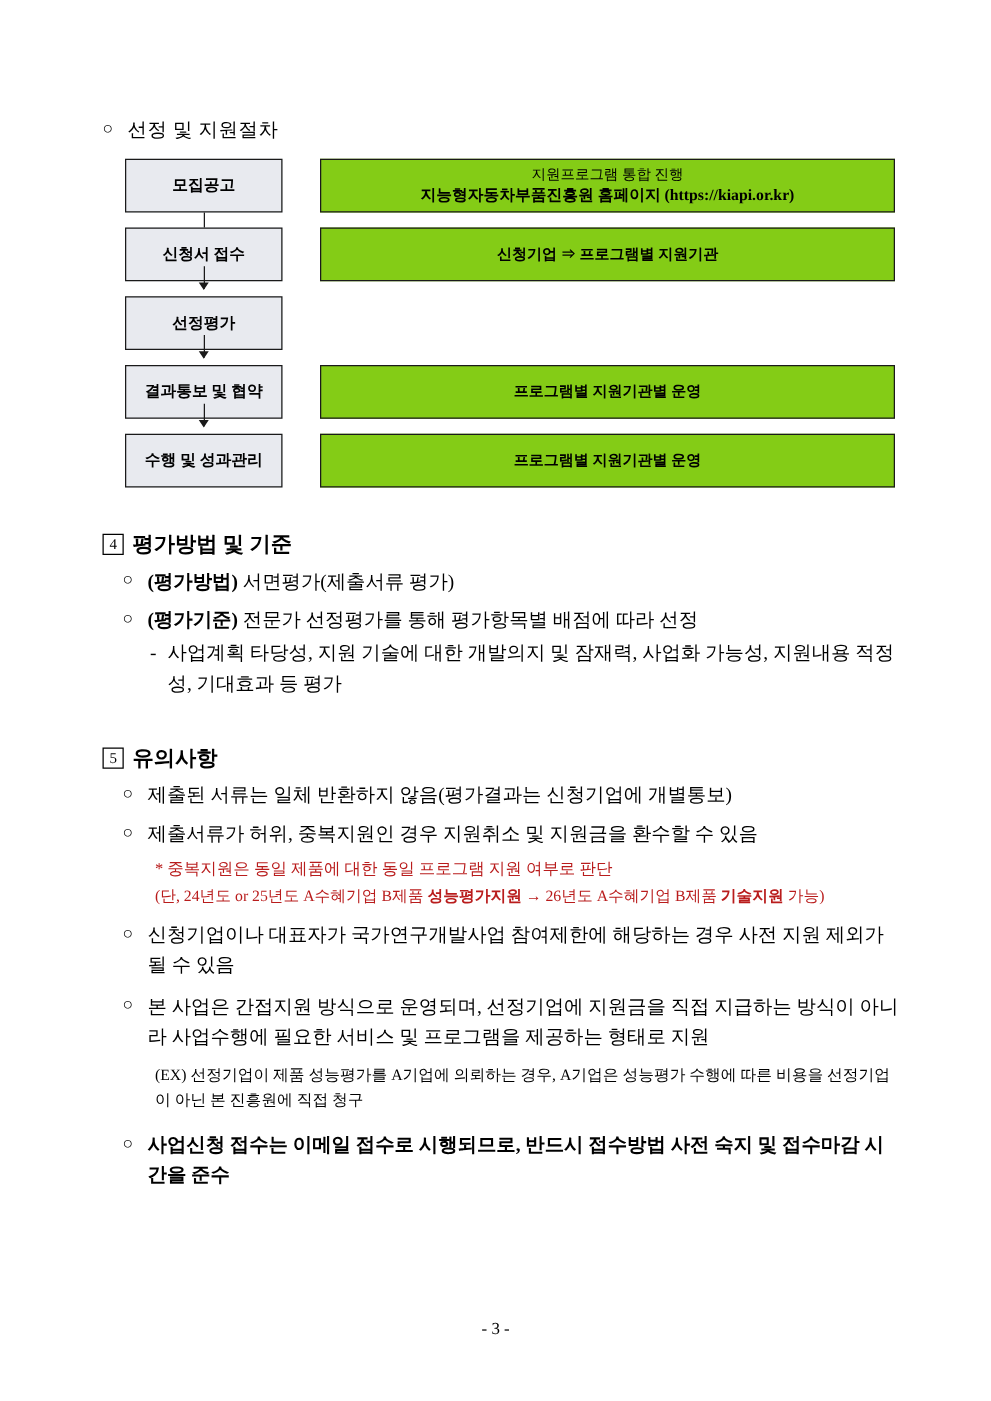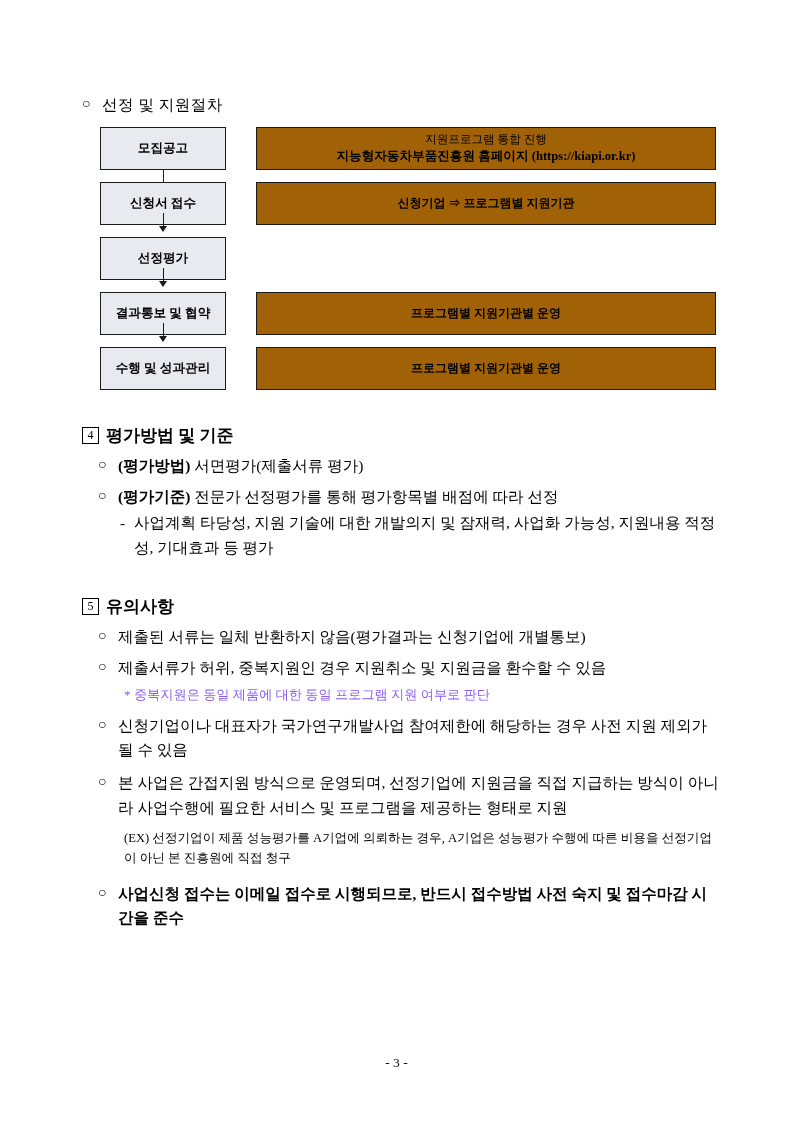--- a/index.html
+++ b/index.html
@@ -70,21 +70,21 @@
     font-size: 15.5px;
     line-height: 1.6;
     margin-left: 22px;
     margin-top: 2px;
   }
   .dash-item .dash {
     flex: 0 0 auto;
     width: 14px;
   }
   .note-blue {
-    color: #8b5cf6;
+    color: #b91c1c;
     font-size: 13.2px;
     line-height: 1.65;
     margin-left: 42px;
   }
   .note-blue.b2 { font-size: 12.6px; }
   .note-blue b { font-weight: bold; }
   .ex-note {
     font-size: 12.6px;
     line-height: 1.6;
     margin-left: 42px;
@@ -118,21 +118,21 @@
     height: 43px;
     box-sizing: border-box;
   }
   .flow-gap {
     width: 30px;
     position: relative;
   }
   .flow-right {
     flex: 1 1 auto;
     border: 1.1px solid #1a1a1a;
-    background: #a16207;
+    background: #84cc16;
     display: flex;
     flex-direction: column;
     align-items: center;
     justify-content: center;
     box-sizing: border-box;
     min-height: 30px;
     padding: 3px 0;
   }
   .flow-right.tall { min-height: 42px; }
   .flow-right .l1 {
@@ -260,20 +260,23 @@
       <span class="txt">제출된 서류는 일체 반환하지 않음(평가결과는 신청기업에 개별통보)</span>
     </div>
 
     <div class="circ-item" style="margin-left:16px;">
       <span class="bullet">○</span>
       <span class="txt">제출서류가 허위, 중복지원인 경우 지원취소 및 지원금을 환수할 수 있음</span>
     </div>
 
     <div class="note-blue" style="margin-top:4px;">* 중복지원은 동일 제품에 대한 동일 프로그램 지원 여부로 판단</div>
 
+    <div class="note-blue b2" style="margin-top:2px;">
+      <span>(단, 24년도 or 25년도 A수혜기업 B제품 </span><b>성능평가지원</b><span> → 26년도 A수혜기업 B제품 </span><b>기술지원</b><span> 가능)</span>
+    </div>
 
     <div class="circ-item" style="margin-left:16px;margin-top:9px;">
       <span class="bullet">○</span>
       <span class="txt">신청기업이나 대표자가 국가연구개발사업 참여제한에 해당하는 경우 사전 지원 제외가 될 수 있음</span>
     </div>
 
     <div class="circ-item" style="margin-left:16px;margin-top:9px;">
       <span class="bullet">○</span>
       <span class="txt">본 사업은 간접지원 방식으로 운영되며, 선정기업에 지원금을 직접 지급하는 방식이 아니라 사업수행에 필요한 서비스 및 프로그램을 제공하는 형태로 지원</span>
     </div>

